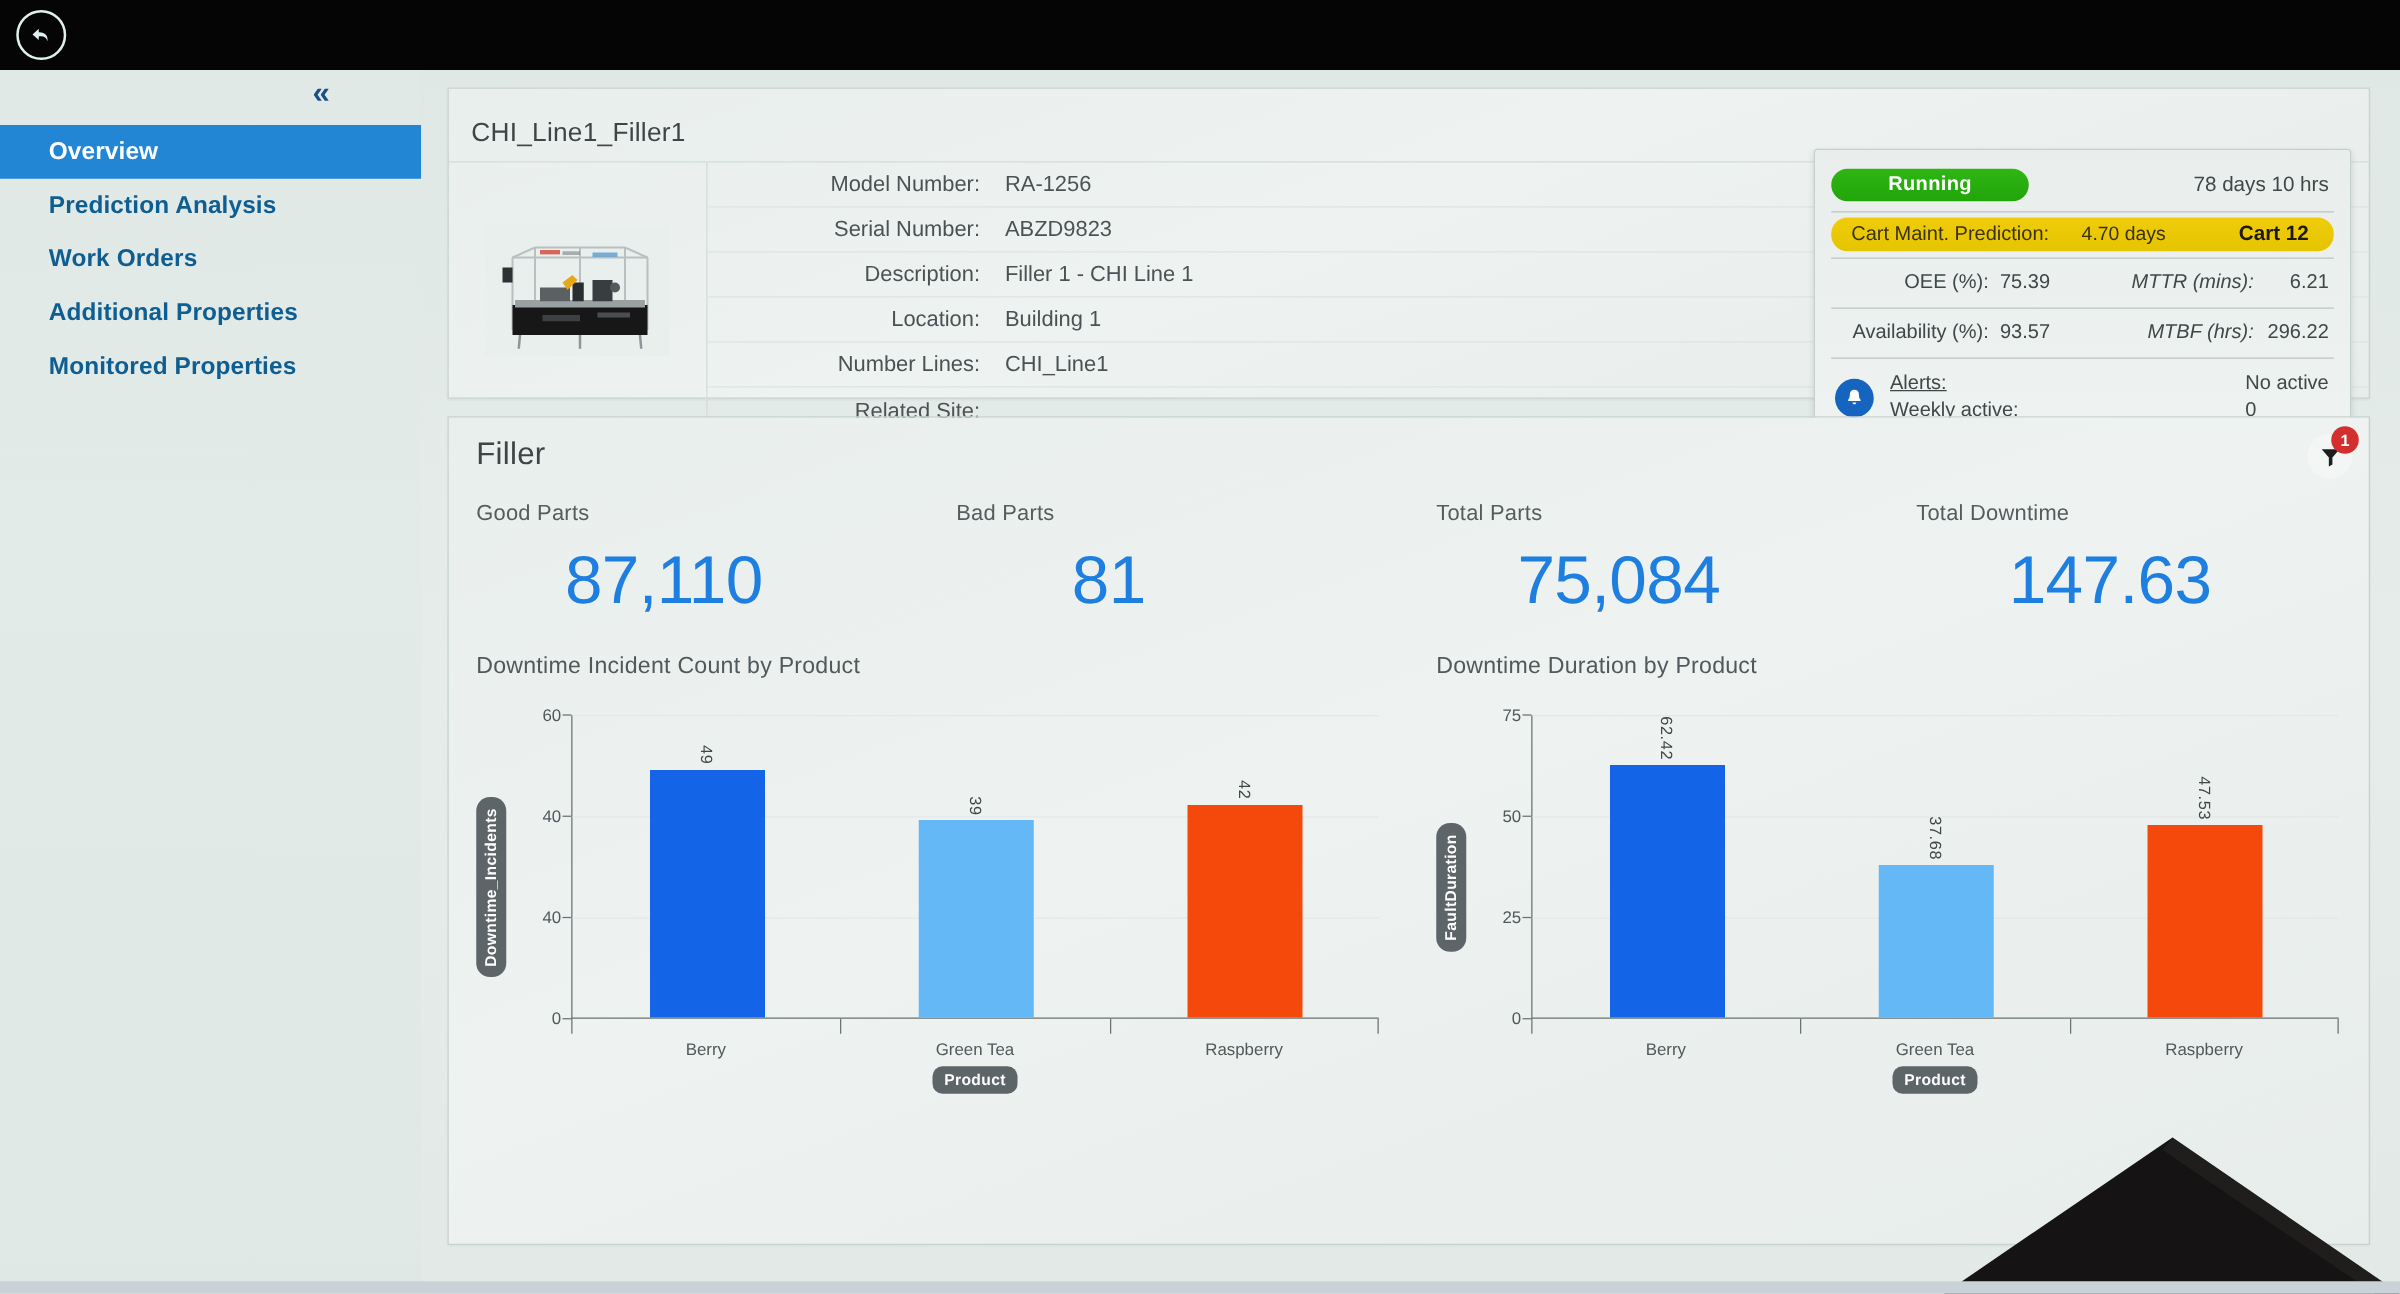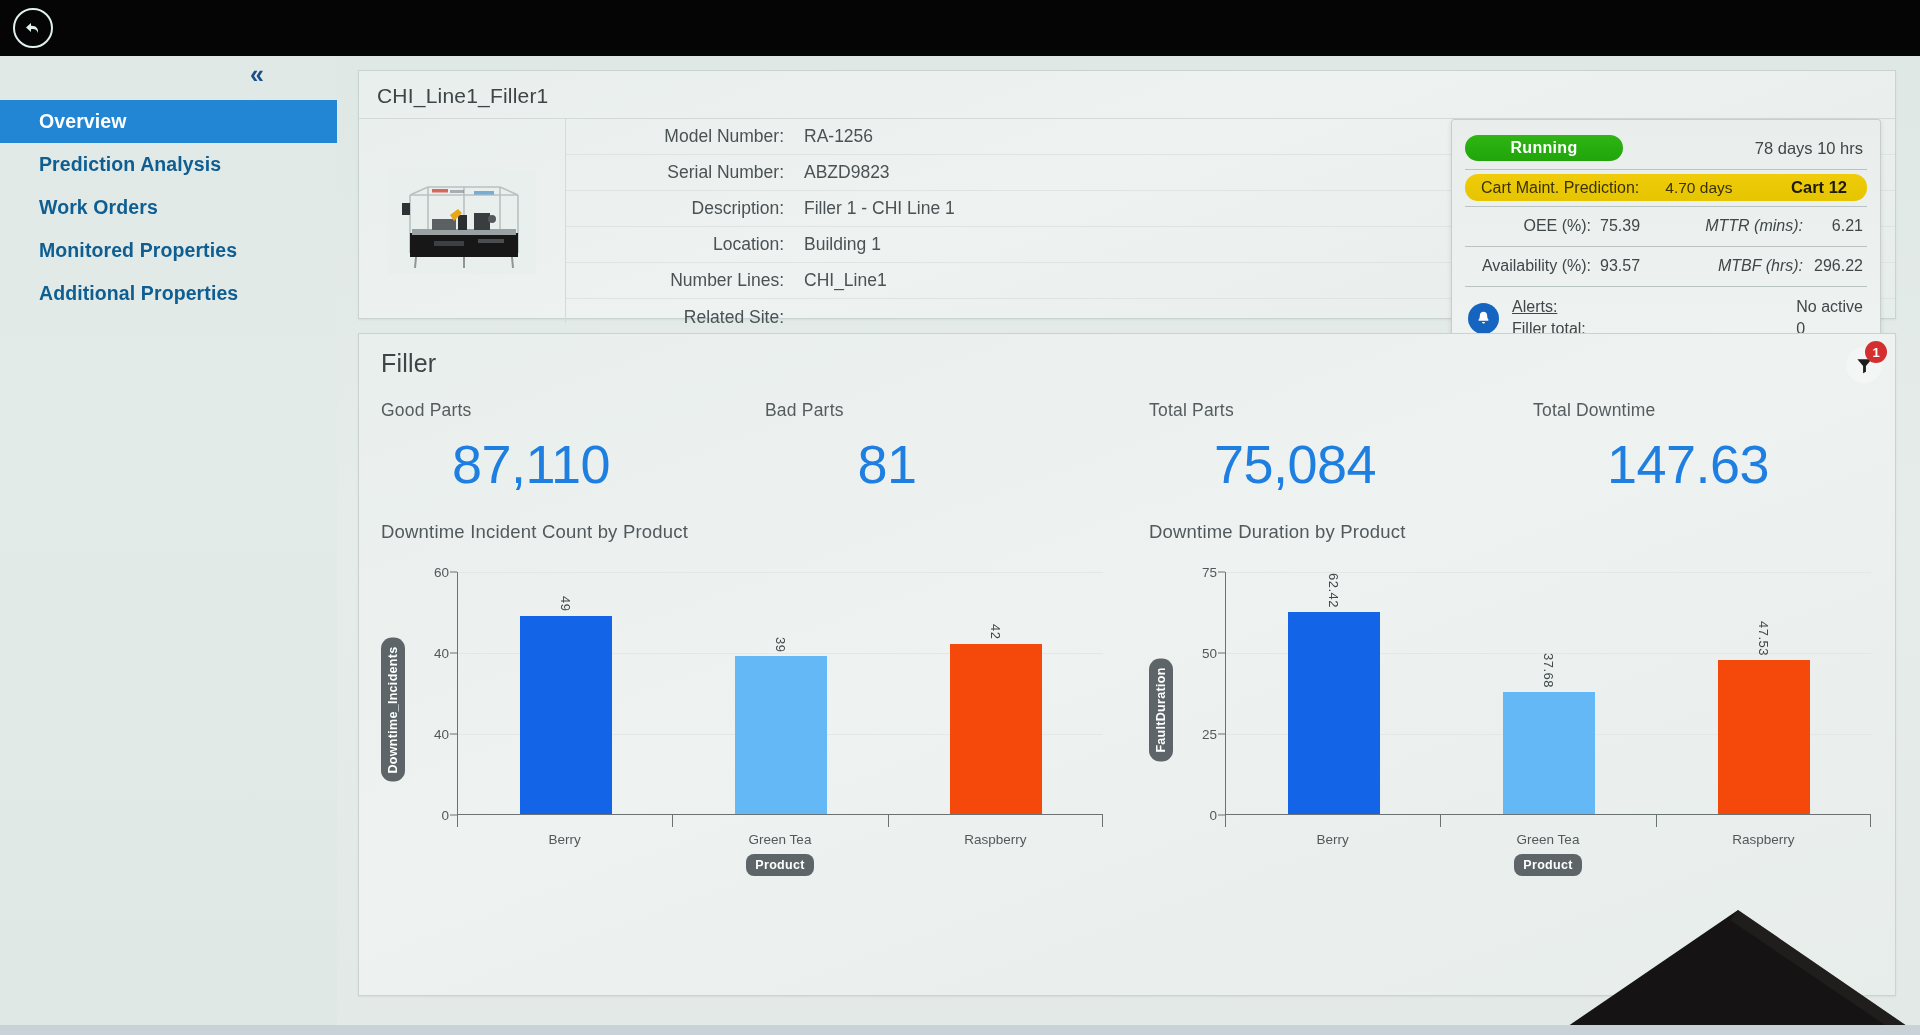--- a/index.html
+++ b/index.html
@@ -62,21 +62,21 @@
 
   .card {
     background: linear-gradient(160deg,#e9efed 0%, #eef2f1 45%, #e7edeb 100%);
     border: 1px solid #c9d3d1;
     box-shadow: 0 1px 2px rgba(0,0,0,.06);
   }
 
   
   .asset-card { position: relative; height: 249px; }
   .asset-title {
-    font-size: 21px; color: #3d4546; padding: 13px 0 10px 18px;
+    font-size: 21px; color: #3d4546; padding: 24px 0 10px 18px;
     border-bottom: 1px solid #d2dbd9; letter-spacing: .2px;
   }
   .asset-body { display: flex; height: 204px; }
   .asset-thumb-wrap {
     width: 207px; border-right: 1px solid #d2dbd9;
     display: flex; align-items: center; justify-content: center;
     flex: 0 0 207px;
   }
   .machine-img { width: 148px; height: 105px; display: block; }
 
@@ -272,24 +272,24 @@
           <span>Overview</span>
         </div>
         <div class="nav-gap"></div>
         <div class="nav-item">
           <span>Prediction Analysis</span>
         </div>
         <div class="nav-item">
           <span>Work Orders</span>
         </div>
         <div class="nav-item">
+          <span>Additional Properties</span>
+        </div>
+        <div class="nav-item">
           <span>Monitored Properties</span>
-        </div>
-        <div class="nav-item">
-          <span>Additional Properties</span>
         </div>
       </div>
   </div>
 
   <div class="main">
 
     <div class="card asset-card">
       <div class="asset-title">CHI_Line1_Filler1</div>
       <div class="asset-body">
         <div class="asset-thumb-wrap">
@@ -388,21 +388,21 @@
         <div class="sp-divider"></div>
         <div class="alerts-block">
           <div class="bell">
             <svg width="17" height="17" viewBox="0 0 20 20">
               <path d="M10 2.2c-2.6 0-4.3 1.9-4.3 4.4 0 3.4-1.1 4.2-1.6 5 -0.3 0.5 0 1 0.6 1h10.6c0.6 0 0.9-0.5 0.6-1 -0.5-0.8-1.6-1.6-1.6-5 0-2.5-1.7-4.4-4.3-4.4z" fill="#ffffff"></path>
               <path d="M8.2 14c0.2 1.1 0.9 1.8 1.8 1.8s1.6-0.7 1.8-1.8z" fill="#ffffff"></path>
             </svg>
           </div>
           <div class="alerts-text">
             <span class="alerts-link">Alerts:</span>
-            <span class="alerts-weekly">Filler total:</span>
+            <span class="alerts-weekly">Weekly active:</span>
           </div>
           <div class="alerts-vals">
             <div>No active</div>
             <div>0</div>
           </div>
         </div>
       </div>
     </div>
 
     <div class="card filler-card">

